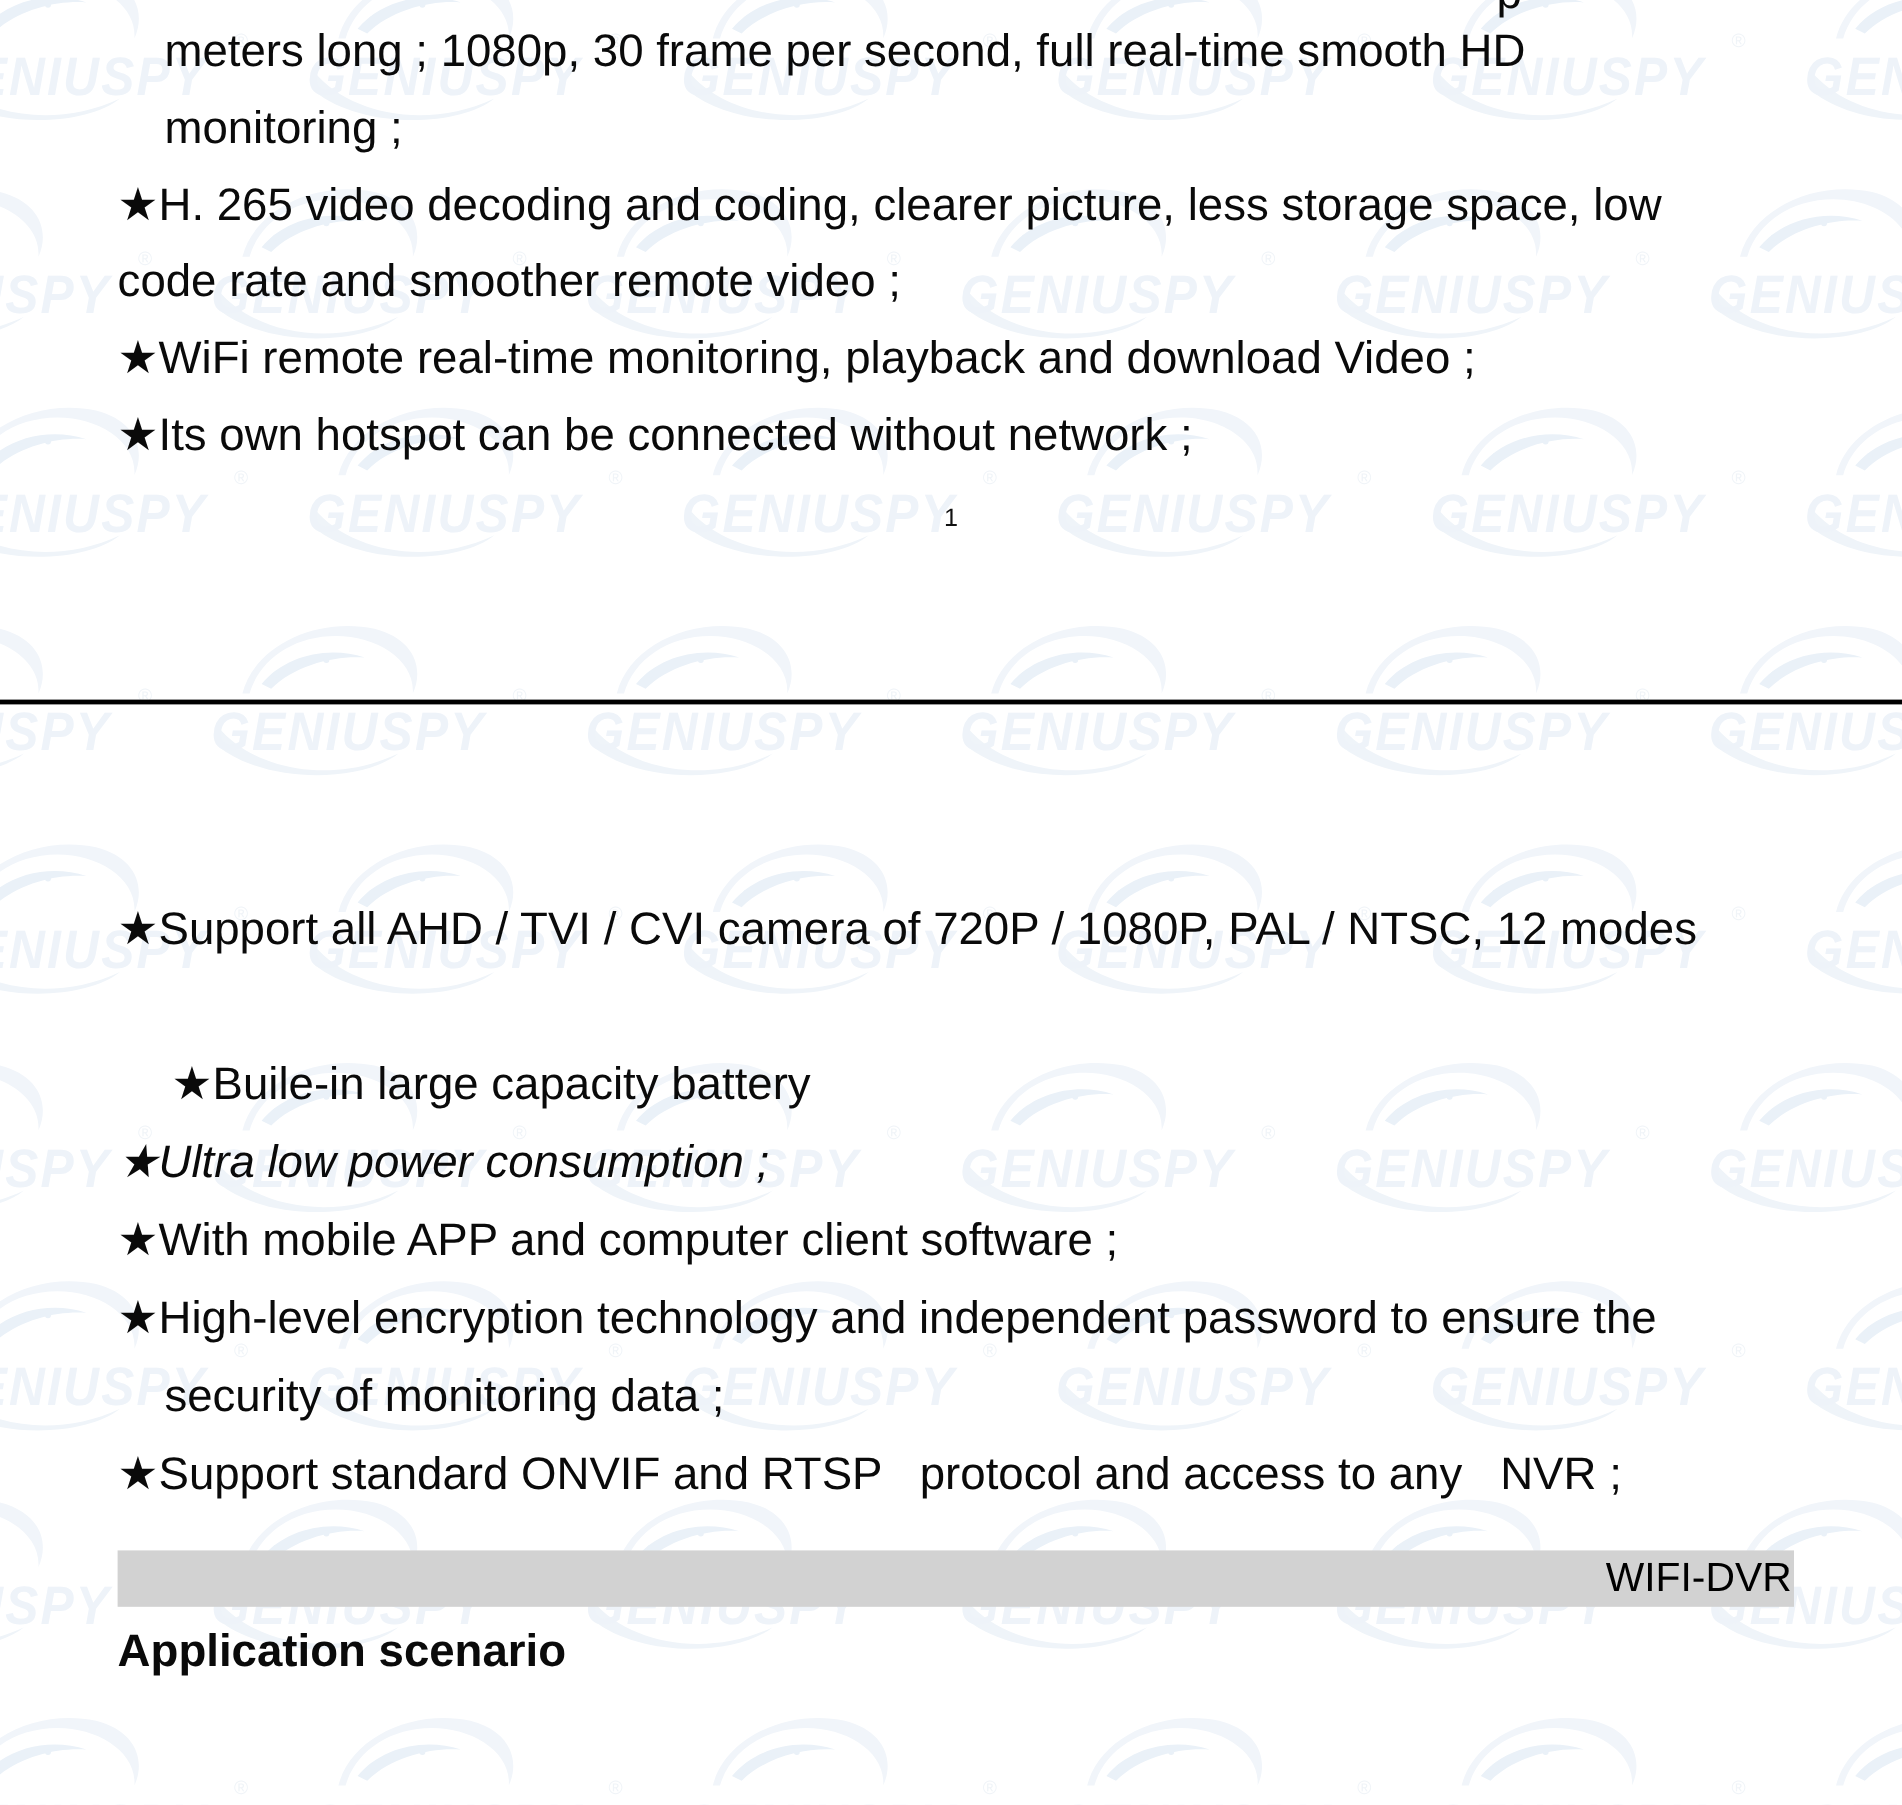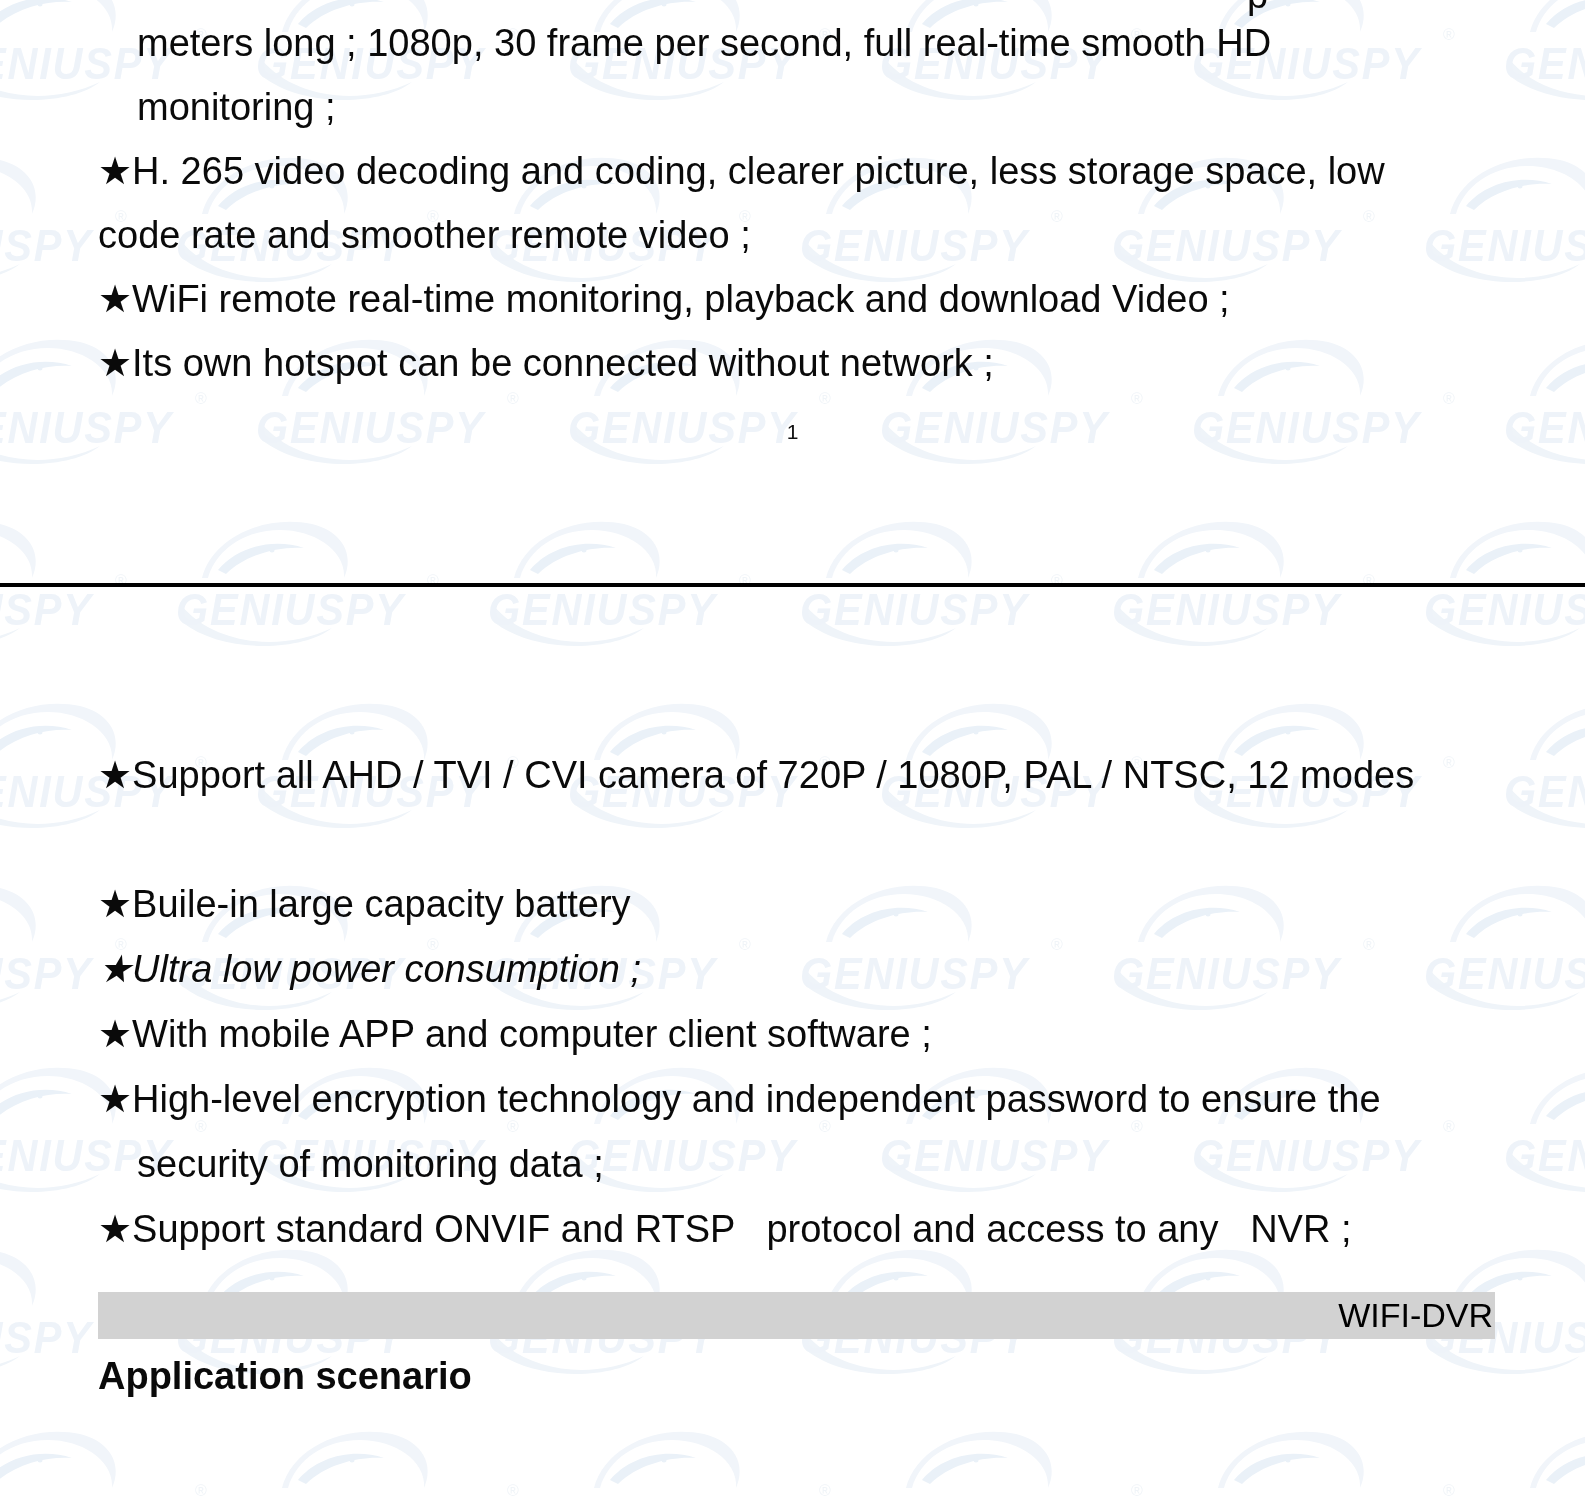--- a/index.html
+++ b/index.html
@@ -903,21 +903,21 @@
 
   <div class="page-divider"></div>
 
   <div class="doc-section" id="section-bottom">
 
     <div class="gray-band">
       <span class="gray-band-label">WIFI-DVR</span>
     </div>
 
     <div class="body-line flush" style="top:170px;">★Support all AHD / TVI / CVI camera of 720P / 1080P, PAL / NTSC, 12 modes</div>
-    <div class="body-line flush" style="top:299px;">★Buile-in large capacity battery</div>
+    <div class="body-line flush" style="top:299px;margin-left:45px;">★Buile-in large capacity battery</div>
     <div class="body-line flush" style="top:364px;font-style:italic;">★Ultra low power consumption ;</div>
     <div class="body-line flush" style="top:429px;">★With mobile APP and computer client software ;</div>
     <div class="body-line flush" style="top:494px;">★High-level encryption technology and independent password to ensure the</div>
     <div class="body-line indent" style="top:559px;">security of monitoring data ;</div>
     <div class="body-line flush" style="top:624px;">★Support standard ONVIF and RTSP   protocol and access to any   NVR ;</div>
 
     <div class="body-line flush bold" style="top:771px;">Application scenario</div>
   </div>
 
 </div>

